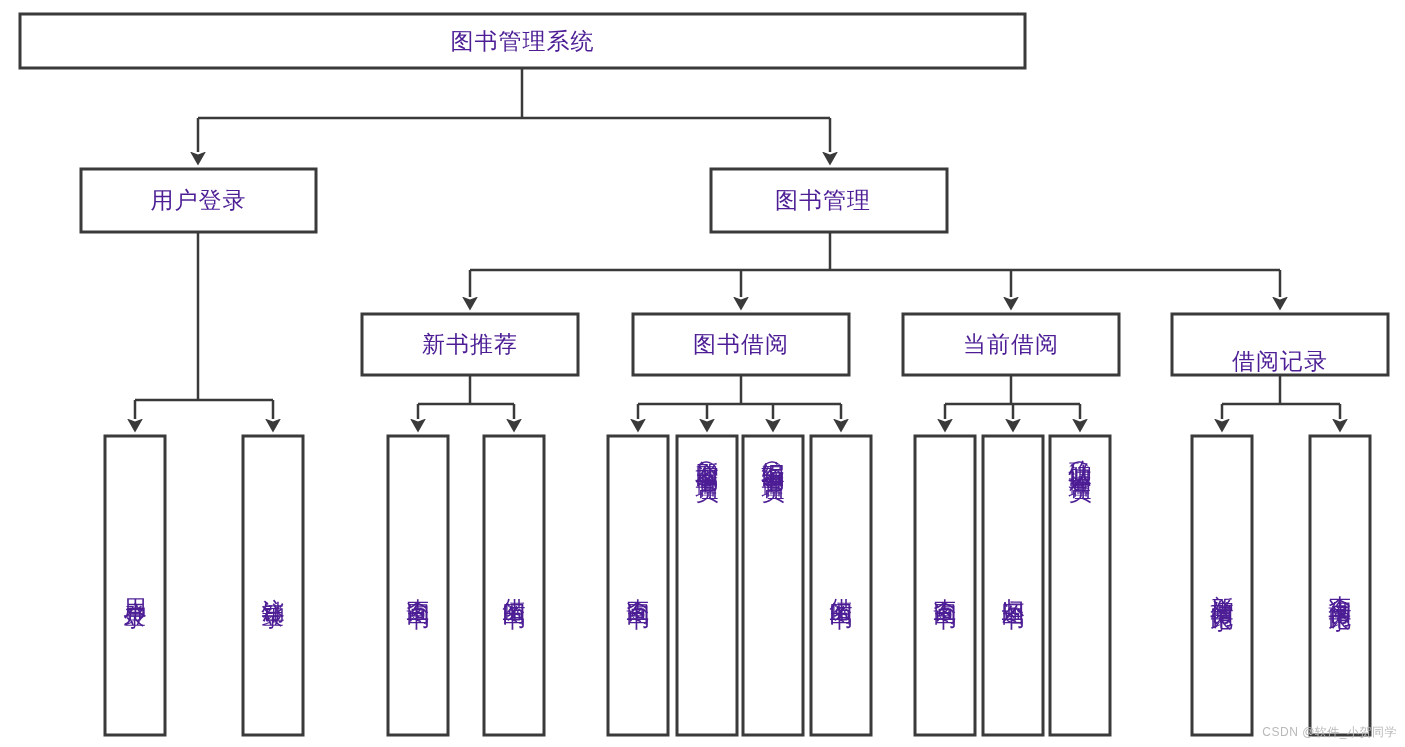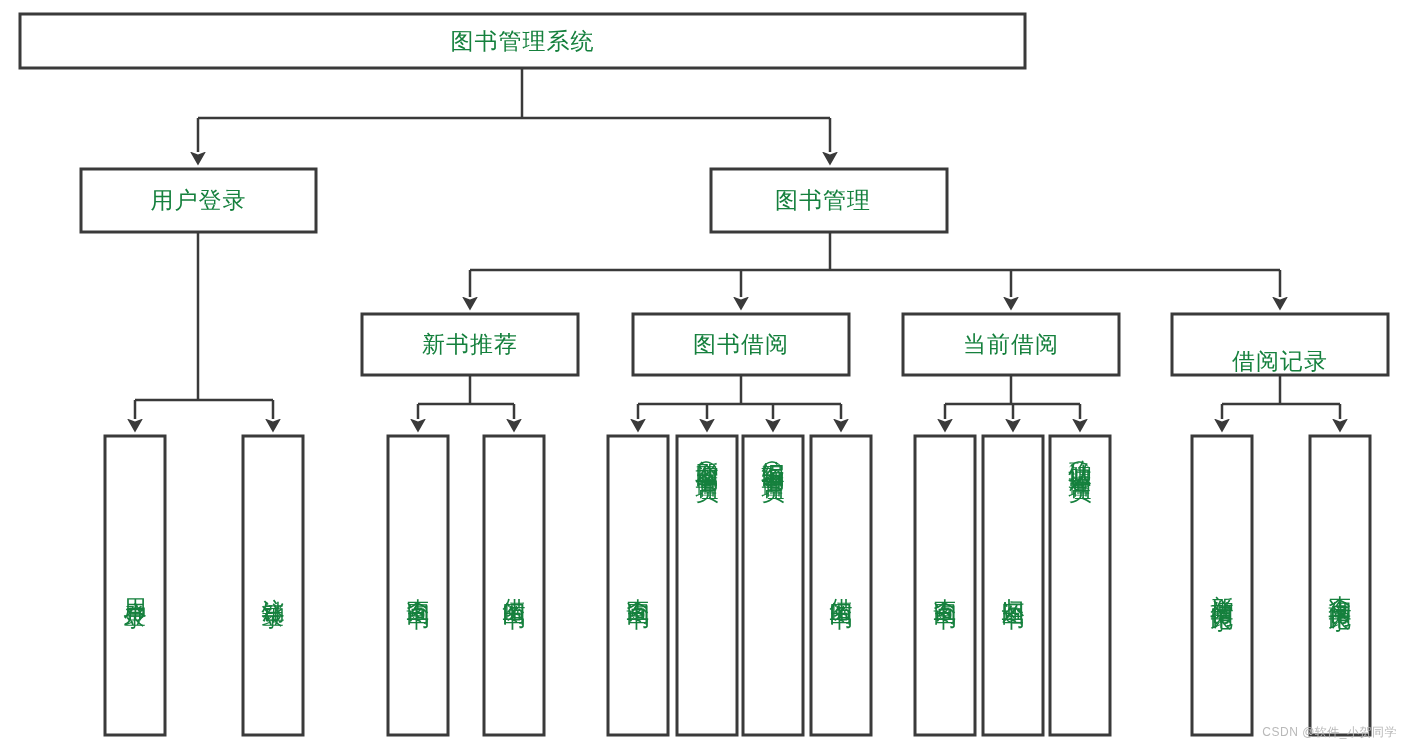--- a/index.html
+++ b/index.html
@@ -4,21 +4,21 @@
 <style>
   html,body{margin:0;padding:0;background:#ffffff;}
   body{width:1405px;height:747px;overflow:hidden;
        font-family:"Liberation Sans","DejaVu Sans",sans-serif;}
   #diagram-root{position:relative;width:1405px;height:747px;background:#fff;}
   svg.canvas{position:absolute;left:0;top:0;width:1405px;height:747px;}
   .node-box{fill:#ffffff;stroke:#3a3a3a;stroke-width:3;}
   .connector{stroke:#3a3a3a;stroke-width:2.5;fill:none;}
   .arrow-head{fill:#3a3a3a;stroke:none;}
   .node-label{position:absolute;display:flex;align-items:center;
-              justify-content:center;color:#15803d;box-sizing:border-box;
+              justify-content:center;color:#4c1d95;box-sizing:border-box;
               pointer-events:none;}
   .horiz-label{font-size:23px;letter-spacing:1px;}
   .vert-label{writing-mode:vertical-rl;text-orientation:upright;
               font-size:23px;letter-spacing:3px;line-height:1;
               justify-content:flex-start;padding-top:6px;}
   .vert-label.mid{justify-content:center;padding-top:0;}
   .watermark{position:absolute;right:8px;bottom:6px;font-size:12px;
              color:#b9b9b9;letter-spacing:0.5px;white-space:nowrap;}
 </style>
 </head>

